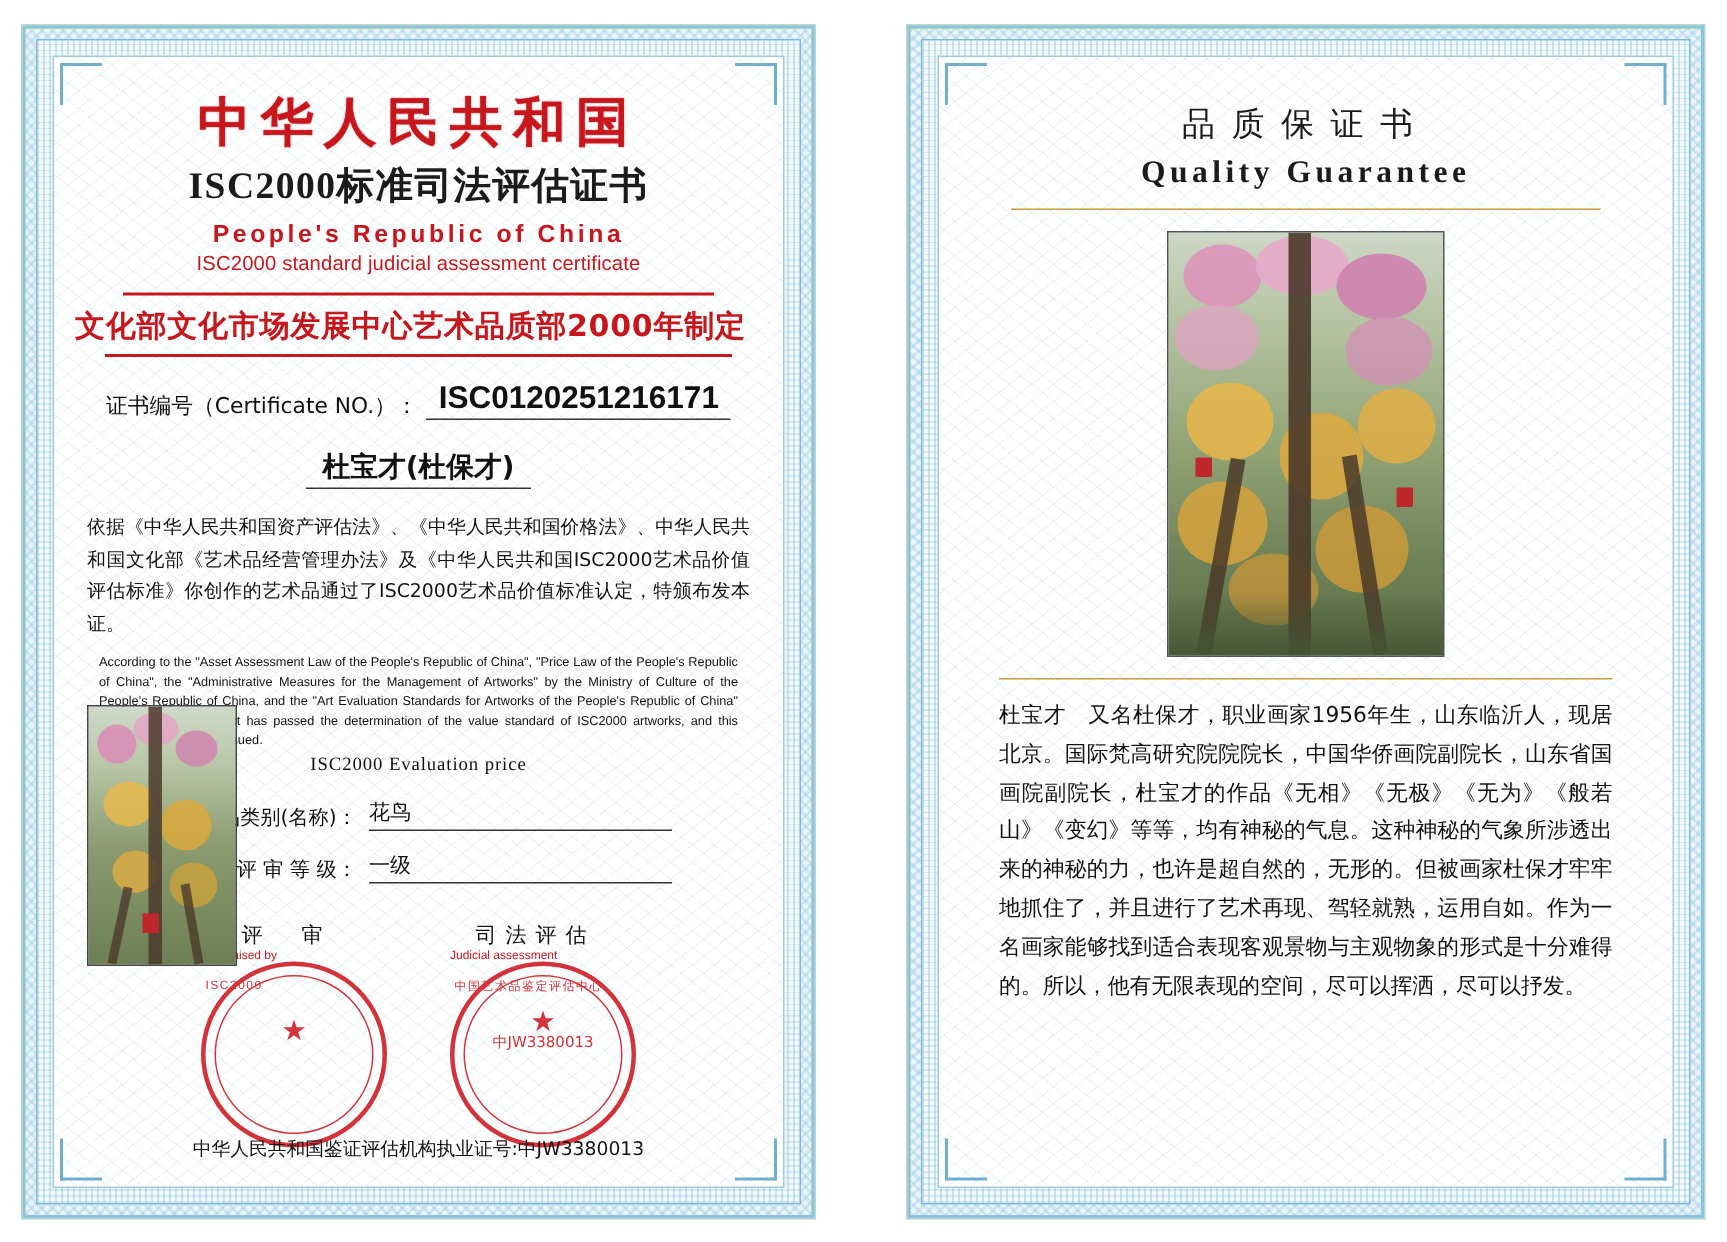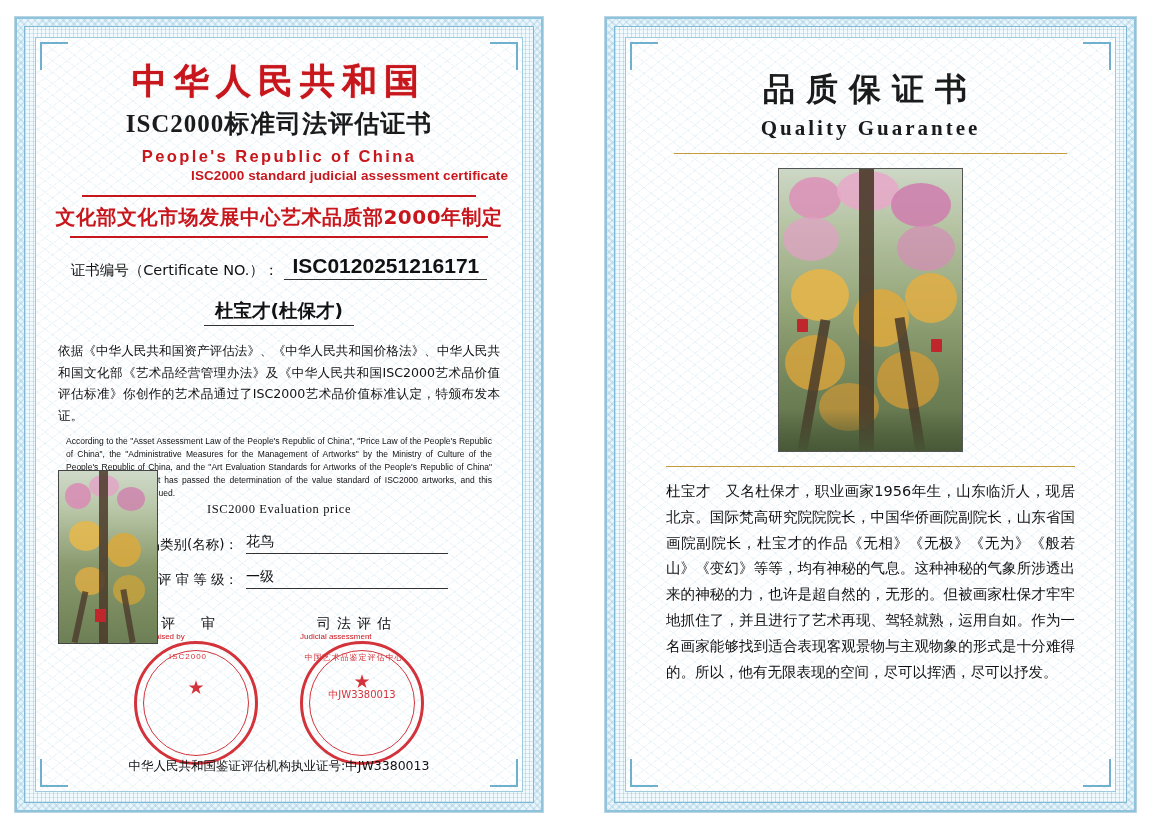--- a/index.html
+++ b/index.html
@@ -100,32 +100,32 @@
   }
   .title-en{
     text-align:center;
     color:#c8161d;
     font-weight:bold;
     font-size:16.5px;
     letter-spacing:2.4px;
     margin:7px 0 0 0;
   }
   .title-en2{
-    text-align:right;
+    text-align:center;
     color:#c8161d;
-    font-weight:bold;
+    font-weight:normal;
     font-size:13.5px;
     letter-spacing:.1px;
     margin:2px 0 12px 0;
   }
   .rule-red{
     height:2px;background:#c8161d;margin:6px 32px 0 32px;
   }
   .subtitle-cn{
-    text-align:center;color:#c8161d;font-weight:bold;
+    text-align:left;color:#c8161d;font-weight:bold;
     font-size:20px;letter-spacing:.5px;margin:7px 0 4px 0;
     font-family:"DejaVu Sans", sans-serif;
   }
   .subtitle-en{
     text-align:center;color:#c8161d;font-weight:bold;
     font-size:9.6px;margin:4px 0 0 0;letter-spacing:.1px;
   }
   .rule-red2{height:2px;background:#c8161d;margin:5px 20px 0 20px;}
 
   .certno-row{
@@ -193,21 +193,21 @@
   }
   .stamp:before{
     content:"";position:absolute;left:6px;top:6px;right:6px;bottom:6px;
     border:1px solid #d0222a;border-radius:50%;
   }
   .stamp .star{
     position:absolute;left:50%;top:34px;transform:translateX(-50%);
     color:#d0222a;font-size:19px;line-height:1;
   }
   .stamp .ring-text{
-    position:absolute;left:0;right:16px;top:8px;text-align:center;
+    position:absolute;left:0;right:16px;top:8px;
     color:#d0222a;font-size:8px;letter-spacing:1px;
   }
   .stamp .l1,.stamp .l2,.stamp .l3{
     position:absolute;left:0;right:0;text-align:center;color:#d0222a;
     font-family:"DejaVu Sans", sans-serif;
   }
   .stamp .l1{top:52px;font-size:10px;}
 
   .stamp-caption{
     position:absolute;font-size:8px;color:#c8161d;
@@ -238,21 +238,21 @@
   .thumb{
     position:absolute;left:22px;top:432px;width:98px;height:172px;
     border:1px solid #444;
     background:linear-gradient(180deg,#cfd9c9 0%, #b9c7a8 22%, #8a9a6e 55%, #6d7f54 100%);
     overflow:hidden;
   }
   .thumb .blossom{position:absolute;border-radius:50%;}
 
   
   .qg-cn{
-    text-align:center;color:#1b1b1b;font-weight:bold;font-size:32px;
+    text-align:center;color:#1b1b1b;font-weight:normal;font-size:22px;
     letter-spacing:11px;margin:24px 0 0 0;font-family:"DejaVu Sans", sans-serif;
   }
   .qg-en{
     text-align:center;color:#1b1b1b;font-weight:bold;font-size:21px;
     letter-spacing:3px;margin:4px 0 0 0;font-family:"Liberation Serif", serif;
   }
   .qg-rule{
     height:1px;background:#c49a3a;margin:12px 34px 0 34px;
   }
   .artwork{

